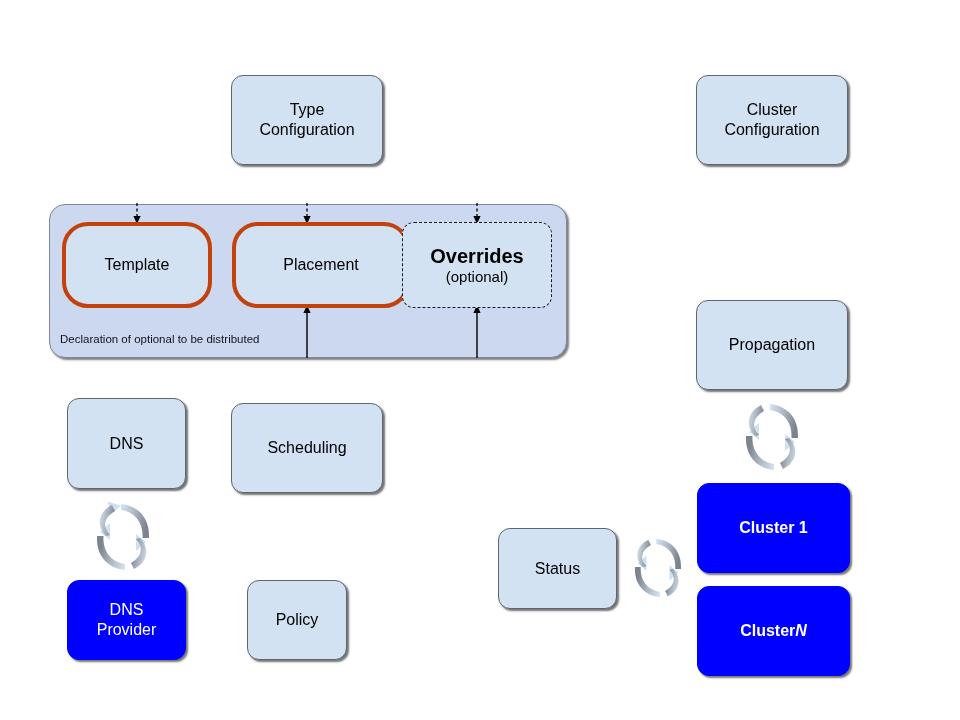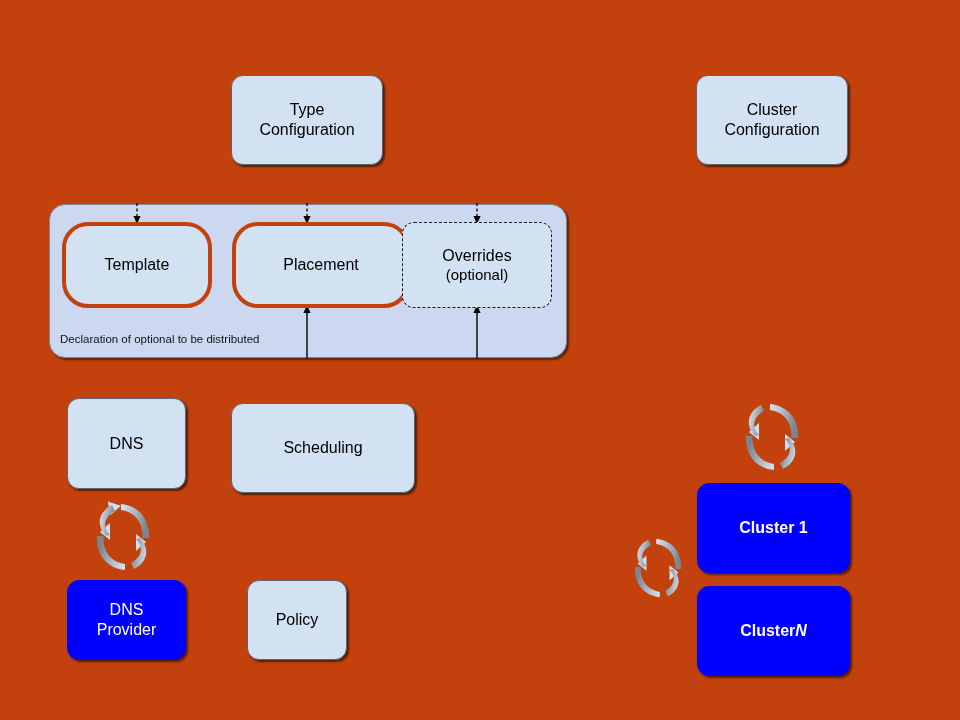--- a/index.html
+++ b/index.html
@@ -5,21 +5,21 @@
 <style>
   html, body {
     margin: 0;
     padding: 0;
     background: #000000;
   }
   #canvas {
     position: relative;
     width: 960px;
     height: 720px;
-    background: #c2410c;
+    background: #ffffff;
     overflow: hidden;
     font-family: "Liberation Sans", "DejaVu Sans", sans-serif;
   }
 
   
   .node {
     position: absolute;
     box-sizing: border-box;
     border-radius: 12px;
     display: flex;
@@ -121,29 +121,29 @@
 
     <line x1="477" y1="203" x2="477" y2="217" stroke="#000000" stroke-width="1.3" stroke-dasharray="3,2.5"></line>
     <polygon points="477,224 473.4,216 480.6,216" fill="#000000"></polygon>
   </svg>
 
   <div class="node inner" style="left:62px; top:222px; width:150px; height:86px;">Template</div>
 
   <div class="node inner" style="left:232px; top:222px; width:178px; height:86px;">Placement</div>
 
   <div class="node dashed" style="left:402px; top:222px; width:150px; height:86px; flex-direction:column; gap:0;">
-    <span style="font-size:16px;">Overrides</span>
+    <span style="font-size:20px;font-weight:bold;">Overrides</span>
     <span style="font-size:15px;">(optional)</span>
   </div>
 
   <div class="group-caption" style="left:60px; top:334px;">Declaration of optional to be distributed</div>
 
   <div class="node" style="left:67px; top:398px; width:119px; height:91px;">DNS</div>
 
-  <div class="node" style="left:231px; top:403px; width:184px; height:90px;">Scheduling</div>
+  <div class="node" style="left:231px; top:403px; width:152px; height:90px;">Scheduling</div>
 
   <svg class="sync-icon" style="left:88px; top:498px; width:70px; height:78px;" viewBox="0 0 70 78">
     <defs>
       <linearGradient id="gradA1" x1="0" y1="0" x2="1" y2="0.3">
         <stop offset="0%" stop-color="#d7e5f2"></stop>
         <stop offset="55%" stop-color="#a9b4bf"></stop>
         <stop offset="100%" stop-color="#7b848f"></stop>
       </linearGradient>
       <linearGradient id="gradA2" x1="1" y1="1" x2="0" y2="0.6">
         <stop offset="0%" stop-color="#d7e5f2"></stop>
@@ -160,20 +160,21 @@
     <path d="M37 72 C 18 70, 8 56, 9 38 L 15.5 38 C 14.5 53, 23 64, 37 66 Z" fill="url(#gradA2)"></path>
     <path d="M48 53 L 58 44 L 48 36 Z" fill="#cfe0ef"></path>
     <path d="M52 40 C 62 50, 60 64, 46 71 L 43 65 C 54 59, 56 49, 48 41 Z" fill="url(#gradA2)"></path>
   </svg>
 
   <div class="node blue" style="left:67px; top:580px; width:119px; height:80px;">DNS
 Provider</div>
 
   <div class="node" style="left:247px; top:580px; width:100px; height:80px;">Policy</div>
 
+  <div class="node" style="left:696px; top:300px; width:152px; height:90px;">Propagation</div>
 
   <svg class="sync-icon" style="left:737px; top:398px; width:70px; height:78px;" viewBox="0 0 70 78">
     <defs>
       <linearGradient id="gradB1" x1="0" y1="0" x2="1" y2="0.3">
         <stop offset="0%" stop-color="#d7e5f2"></stop>
         <stop offset="55%" stop-color="#a9b4bf"></stop>
         <stop offset="100%" stop-color="#7b848f"></stop>
       </linearGradient>
       <linearGradient id="gradB2" x1="1" y1="1" x2="0" y2="0.6">
         <stop offset="0%" stop-color="#d7e5f2"></stop>
@@ -188,20 +189,21 @@
     <path d="M48 53 L 58 44 L 48 36 Z" fill="#cfe0ef"></path>
     <path d="M52 40 C 62 50, 60 64, 46 71 L 43 65 C 54 59, 56 49, 48 41 Z" fill="url(#gradB2)"></path>
   </svg>
 
   <div class="node blue bold" style="left:697px; top:483px; width:153px; height:90px;">Cluster 1</div>
 
   <div class="node blue bold" style="left:697px; top:586px; width:153px; height:90px;">
     <span>Cluster </span><span class="emph-italic">N</span>
   </div>
 
+  <div class="node" style="left:498px; top:528px; width:119px; height:81px;">Status</div>
 
   <svg class="sync-icon" style="left:627px; top:527px; width:62px; height:82px;" viewBox="0 0 70 78">
     <defs>
       <linearGradient id="gradC1" x1="0" y1="0" x2="1" y2="0.3">
         <stop offset="0%" stop-color="#d7e5f2"></stop>
         <stop offset="55%" stop-color="#a9b4bf"></stop>
         <stop offset="100%" stop-color="#7b848f"></stop>
       </linearGradient>
       <linearGradient id="gradC2" x1="1" y1="1" x2="0" y2="0.6">
         <stop offset="0%" stop-color="#d7e5f2"></stop>

